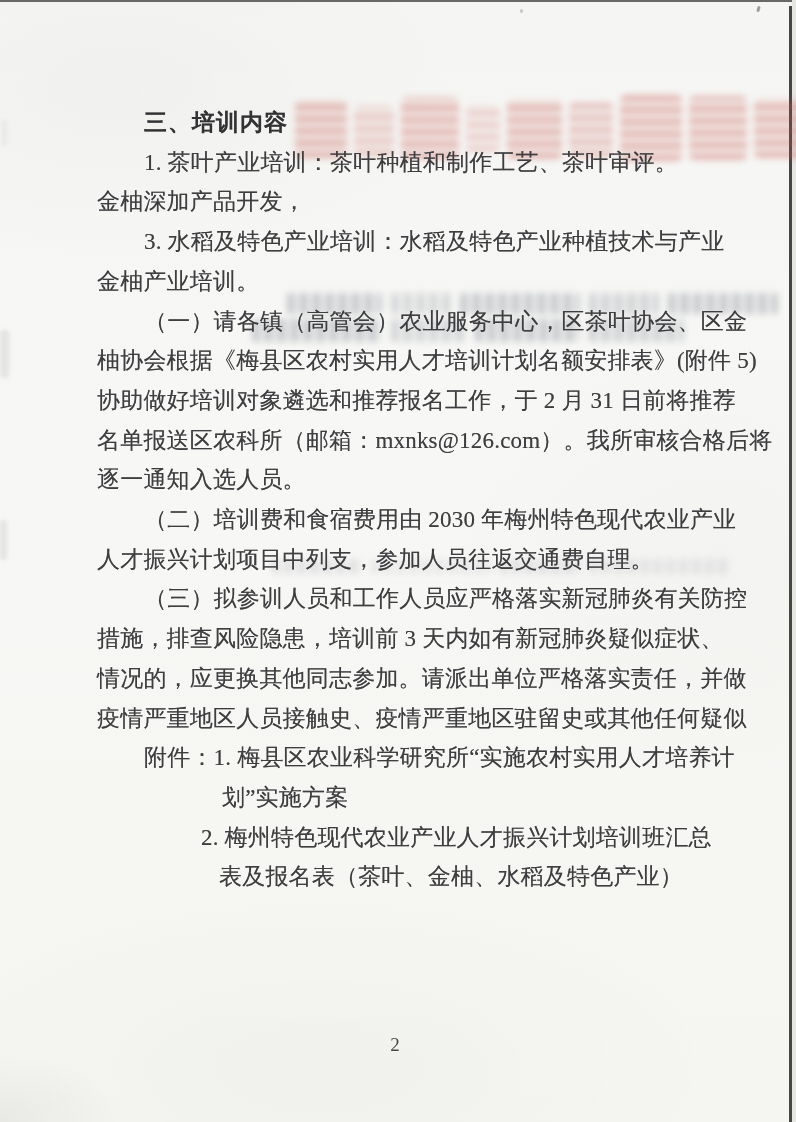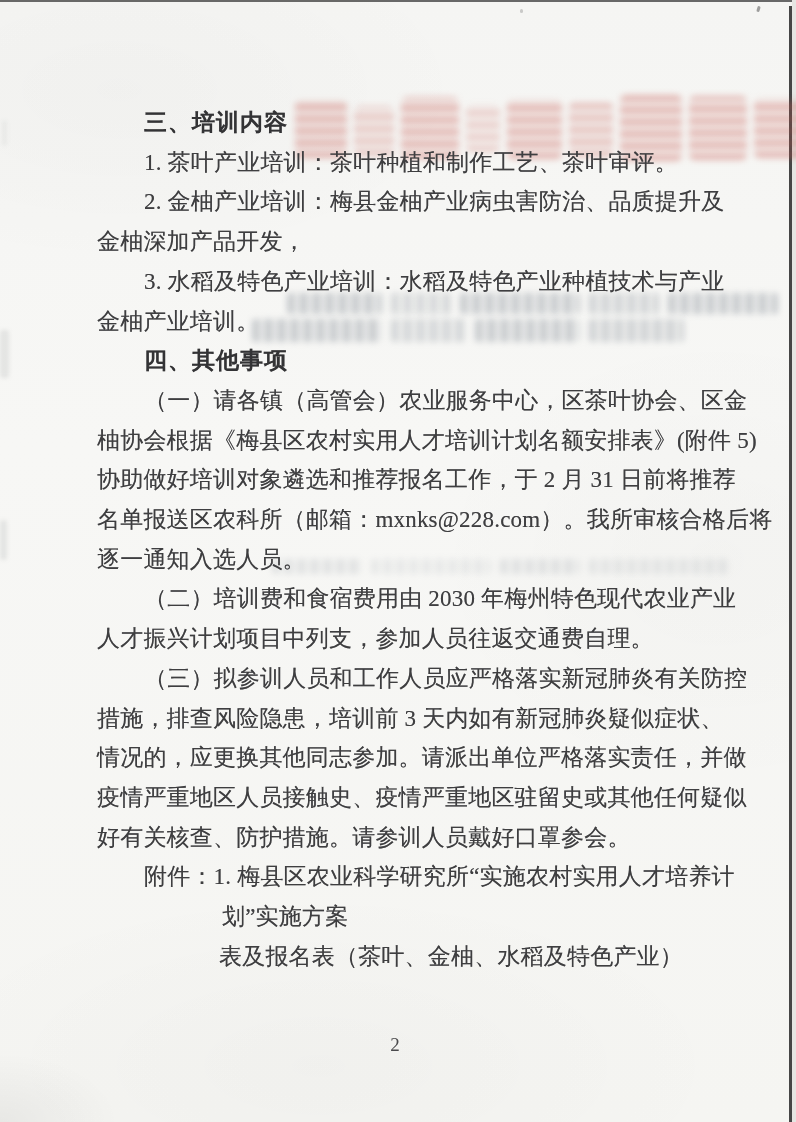--- a/index.html
+++ b/index.html
@@ -104,36 +104,34 @@
   <div class="bleed bleed-gray bg3">
     <i style="flex:0 0 90px;"></i>
     <i style="flex:0 0 120px;opacity:.7;"></i>
     <i style="flex:0 0 80px;"></i>
     <i style="flex:0 0 140px;opacity:.8;"></i>
   </div>
 
   <div class="content">
     <div class="ln hd i2">三、培训内容</div>
     <div class="ln i2">1. 茶叶产业培训：茶叶种植和制作工艺、茶叶审评。</div>
-    <div class="ln i2">2. 金柚产业培训：梅县金柚产业病虫害防治、品质提升及</div>
     <div class="ln">金柚深加产品开发，</div>
     <div class="ln i2">3. 水稻及特色产业培训：水稻及特色产业种植技术与产业</div>
     <div class="ln">金柚产业培训。</div>
-    <div class="ln hd i2">四、其他事项</div>
     <div class="ln i2">（一）请各镇（高管会）农业服务中心，区茶叶协会、区金</div>
     <div class="ln">柚协会根据《梅县区农村实用人才培训计划名额安排表》(附件 5)</div>
     <div class="ln">协助做好培训对象遴选和推荐报名工作，于 2 月 31 日前将推荐</div>
-    <div class="ln">名单报送区农科所（邮箱：mxnks@228.com）。我所审核合格后将</div>
+    <div class="ln">名单报送区农科所（邮箱：mxnks@126.com）。我所审核合格后将</div>
     <div class="ln">逐一通知入选人员。</div>
     <div class="ln i2">（二）培训费和食宿费用由 2030 年梅州特色现代农业产业</div>
     <div class="ln">人才振兴计划项目中列支，参加人员往返交通费自理。</div>
     <div class="ln i2">（三）拟参训人员和工作人员应严格落实新冠肺炎有关防控</div>
     <div class="ln">措施，排查风险隐患，培训前 3 天内如有新冠肺炎疑似症状、</div>
     <div class="ln">情况的，应更换其他同志参加。请派出单位严格落实责任，并做</div>
     <div class="ln">疫情严重地区人员接触史、疫情严重地区驻留史或其他任何疑似</div>
-    <div class="ln">好有关核查、防护措施。请参训人员戴好口罩参会。</div>
     <div class="ln i2">附件：1. 梅县区农业科学研究所“实施农村实用人才培养计</div>
     <div class="ln a1">划”实施方案</div>
+    <div class="ln a2">2. 梅州特色现代农业产业人才振兴计划培训班汇总</div>
     <div class="ln a3">表及报名表（茶叶、金柚、水稻及特色产业）</div>
   </div>
 
   <div class="page-number">2</div>
 </div>
 
 </body></html>

